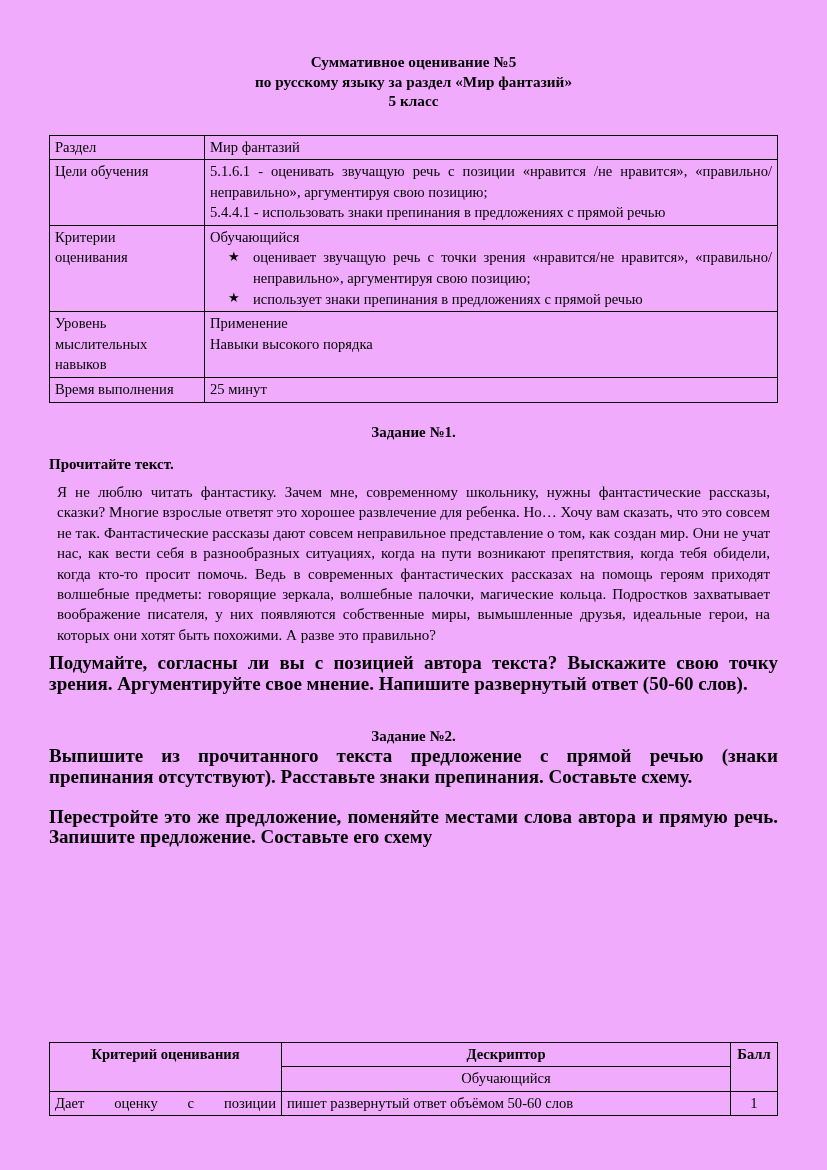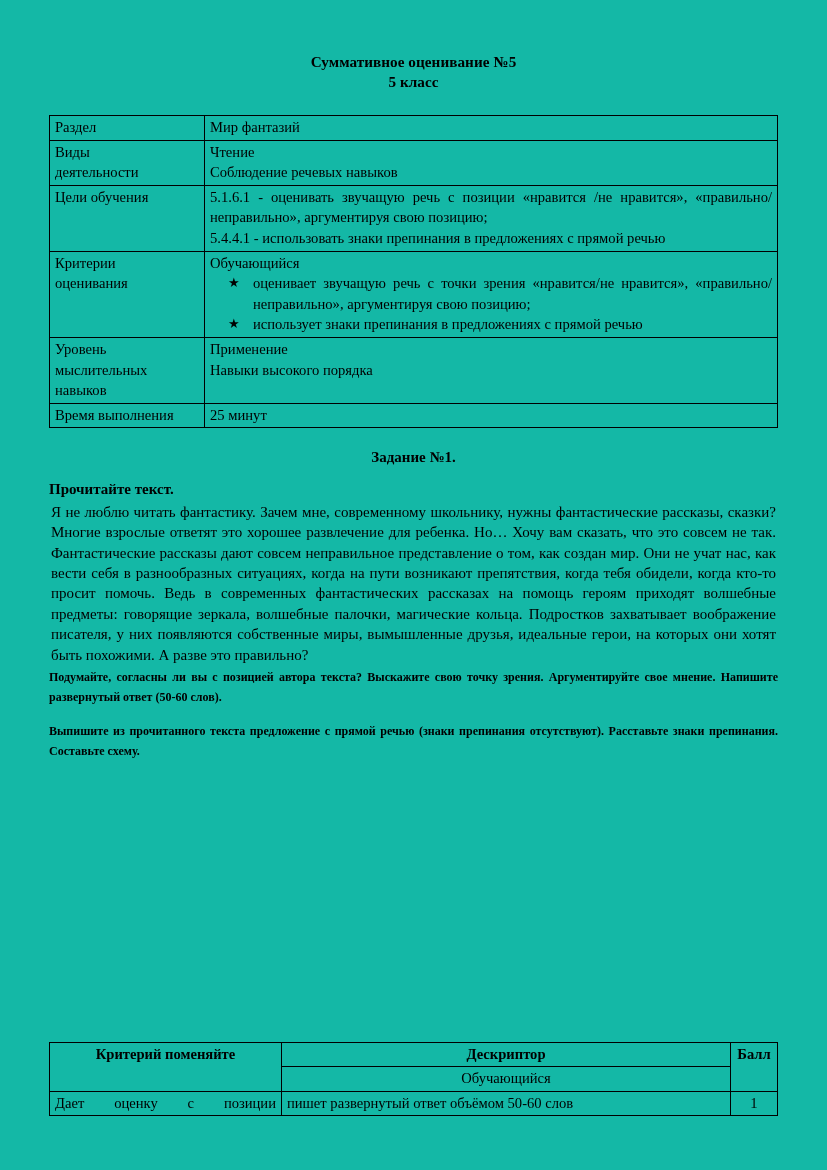--- a/index.html
+++ b/index.html
@@ -14,21 +14,21 @@
     height: 1170px;
     overflow: hidden;
     font-family: "Liberation Serif", "DejaVu Serif", serif;
     color: #000000;
   }
   .page {
     position: relative;
     width: 827px;
     height: 1170px;
     padding: 0;
-    background: #14b8a6;
+    background: #f0abfc;
   }
   .content {
     position: absolute;
     left: 49px;
     top: 0;
     width: 729px;
   }
 
   
   .title-block {
@@ -91,31 +91,31 @@
     line-height: 20px;
     margin-top: 19px;
   }
   .lead {
     font-weight: bold;
     font-size: 15px;
     line-height: 20.4px;
     margin-top: 12px;
   }
   p.para {
-    margin: 2px;
+    margin: 8px;
     font-size: 15px;
     line-height: 20.4px;
     text-align: justify;
     text-align-last: left;
     hyphens: none;
   }
   p.bold-para {
     margin: 0;
     font-weight: bold;
-    font-size: 12px;
+    font-size: 19px;
     line-height: 20.4px;
     text-align: justify;
     text-align-last: left;
   }
   .gap-sm { height: 13px; }
   .gap-md { height: 20px; }
 
   
   .rubric-wrap {
     position: absolute;
@@ -151,42 +151,33 @@
 </style>
 </head>
 <body>
 
 <div class="page">
 
   <div class="content">
 
     <div class="title-block">
       <div class="title-line">Суммативное оценивание №5</div>
+      <div class="title-line">по русскому языку за раздел «Мир фантазий»</div>
       <div class="title-line">5 класс</div>
     </div>
 
     <table class="spec">
       <tbody>
         <tr>
           <td class="key">Раздел</td>
           <td>
             <span class="cell-line">Мир фантазий</span>
           </td>
         </tr>
 
-        <tr>
-          <td class="key">
-            <span class="cell-line">Виды</span>
-            <span class="cell-line">деятельности</span>
-          </td>
-          <td>
-            <span class="cell-line">Чтение</span>
-            <span class="cell-line">Соблюдение речевых навыков</span>
-          </td>
-        </tr>
 
         <tr>
           <td class="key">Цели обучения</td>
           <td>
             <div style="text-align:justify;text-align-last:left;">5.1.6.1 - оценивать звучащую речь с позиции «нравится /не нравится», «правильно/ неправильно», аргументируя свою позицию;</div>
             <div>5.4.4.1 - использовать знаки препинания в предложениях с прямой речью</div>
           </td>
         </tr>
 
         <tr>
@@ -229,30 +220,32 @@
         </tr>
       </tbody>
     </table>
 
     <div class="section-heading">Задание №1.</div>
     <div class="lead">Прочитайте текст.</div>
     <p class="para">Я не люблю читать фантастику. Зачем мне, современному школьнику, нужны фантастические рассказы, сказки? Многие взрослые ответят это хорошее развлечение для ребенка. Но… Хочу вам сказать, что это совсем не так. Фантастические рассказы дают совсем неправильное представление о том, как создан мир. Они не учат нас, как вести себя в разнообразных ситуациях, когда на пути возникают препятствия, когда тебя обидели, когда кто-то просит помочь. Ведь в современных фантастических рассказах на помощь героям приходят волшебные предметы: говорящие зеркала, волшебные палочки, магические кольца. Подростков захватывает воображение писателя, у них появляются собственные миры, вымышленные друзья, идеальные герои, на которых они хотят быть похожими. А разве это правильно?</p>
     <p class="bold-para">Подумайте, согласны ли вы с позицией автора текста? Выскажите свою точку зрения. Аргументируйте свое мнение. Напишите  развернутый ответ (50-60 слов).</p>
 
     <div class="gap-sm"></div>
+    <div class="section-heading">Задание №2.</div>
     <p class="bold-para">Выпишите из прочитанного текста предложение с прямой речью (знаки препинания отсутствуют). Расставьте знаки препинания. Составьте схему.</p>
     <div class="gap-md"></div>
+    <p class="bold-para" style="text-align-last:left;">Перестройте это же предложение, поменяйте местами слова автора и прямую речь. Запишите предложение. Составьте его схему</p>
 
   </div>
 
   <div class="rubric-wrap">
     <table class="rubric">
       <tbody>
         <tr>
-          <td class="c1 hdr" rowspan="2">Критерий поменяйте</td>
+          <td class="c1 hdr" rowspan="2">Критерий оценивания</td>
           <td class="hdr">Дескриптор</td>
           <td class="c3 hdr" rowspan="2">Балл</td>
         </tr>
         <tr>
           <td class="sub">Обучающийся</td>
         </tr>
         <tr>
           <td class="c1 just">Дает оценку с позиции</td>
           <td>пишет развернутый ответ объёмом 50-60 слов</td>
           <td class="c3">1</td>

